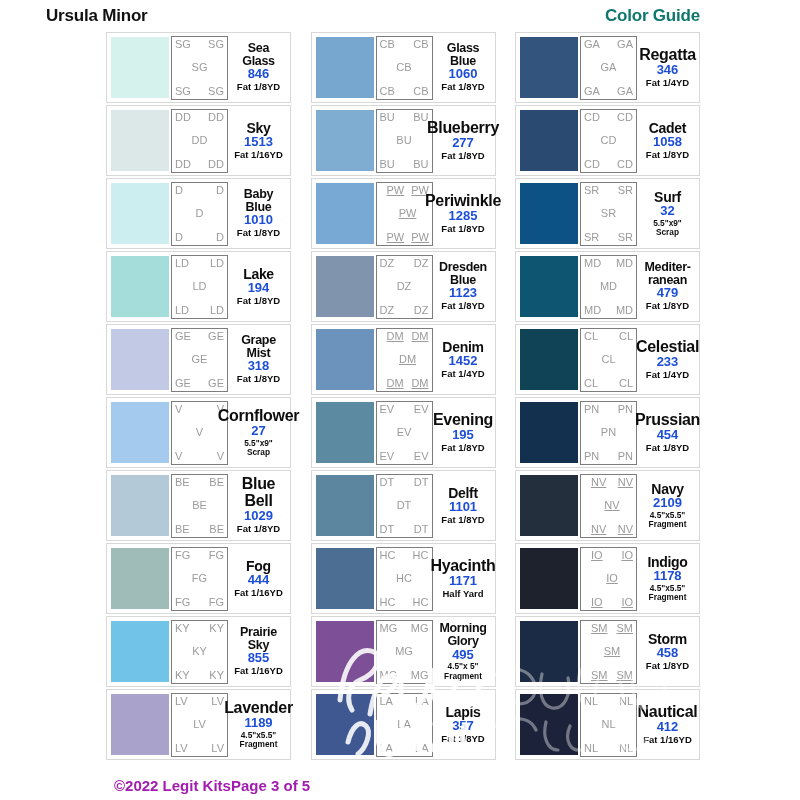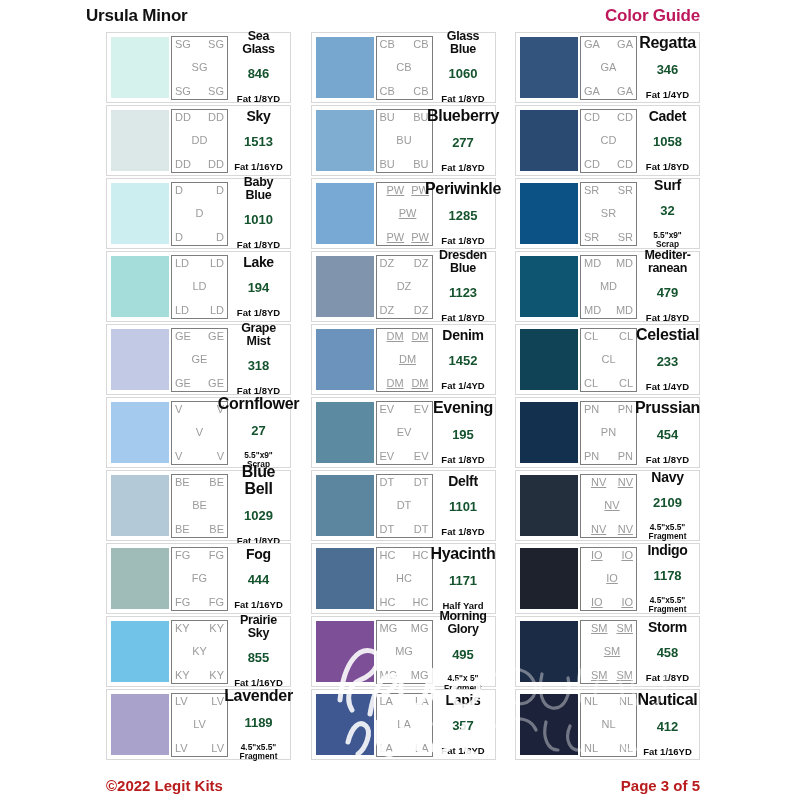--- a/index.html
+++ b/index.html
@@ -14,32 +14,31 @@
     width: 800px; height: 800px;
     padding: 4px 0 0 0;
   }
   
   .header {
     display: flex;
     justify-content: space-between;
     align-items: baseline;
     padding: 2px 100px 4px 46px;
     height: 28px;
-    margin-left: 40px;
   }
   .header-title {
     font-size: 17px;
     font-weight: bold;
     color: #111;
     letter-spacing: -0.2px;
   }
   .header-right {
     font-size: 17px;
     font-weight: bold;
-    color: #be185d;
+    color: #0f766e;
     letter-spacing: -0.2px;
   }
   
   .columns {
     display: flex;
     justify-content: space-between;
     padding: 0 100px 0 106px;
     gap: 14px;
   }
   .column {
@@ -91,57 +90,56 @@
   
   .meta {
     flex: 1 1 auto;
     min-width: 0;
     padding-left: 3px;
     display: flex;
     flex-direction: column;
     align-items: center;
     justify-content: center;
     text-align: center;
-    gap: 12px;
+    gap: 0px;
   }
   .meta-name {
     font-weight: bold;
     color: #0d0d0d;
     line-height: 1.02;
     letter-spacing: -0.3px;
     white-space: pre-line;
   }
   .meta-name.s1 { font-size: 14px; }
   .meta-name.s2 { font-size: 12.5px; }
   .meta-name.s3 { font-size: 16px; }
   .meta-num {
     font-weight: bold;
     font-size: 13px;
-    color: #14532d;
+    color: #1d4ed8;
     line-height: 1.15;
   }
   .meta-cut {
     font-weight: bold;
     font-size: 9.5px;
     color: #0d0d0d;
     line-height: 1.12;
     white-space: pre-line;
   }
   .meta-cut.small { font-size: 8.3px; }
   
   .footer {
     position: absolute;
-    left: 0; right: 0;
+    left: 8px; right: 0;
     bottom: 6px;
     display: flex;
-    justify-content: space-between;
     padding: 0 100px 0 106px;
     font-size: 15px;
     font-weight: bold;
-    color: #b91c1c;
+    color: #a21caf;
   }
   
   .watermark {
     position: absolute;
     left: 330px;
     top: 630px;
     width: 360px;
     height: 140px;
     pointer-events: none;
     opacity: 0.92;

